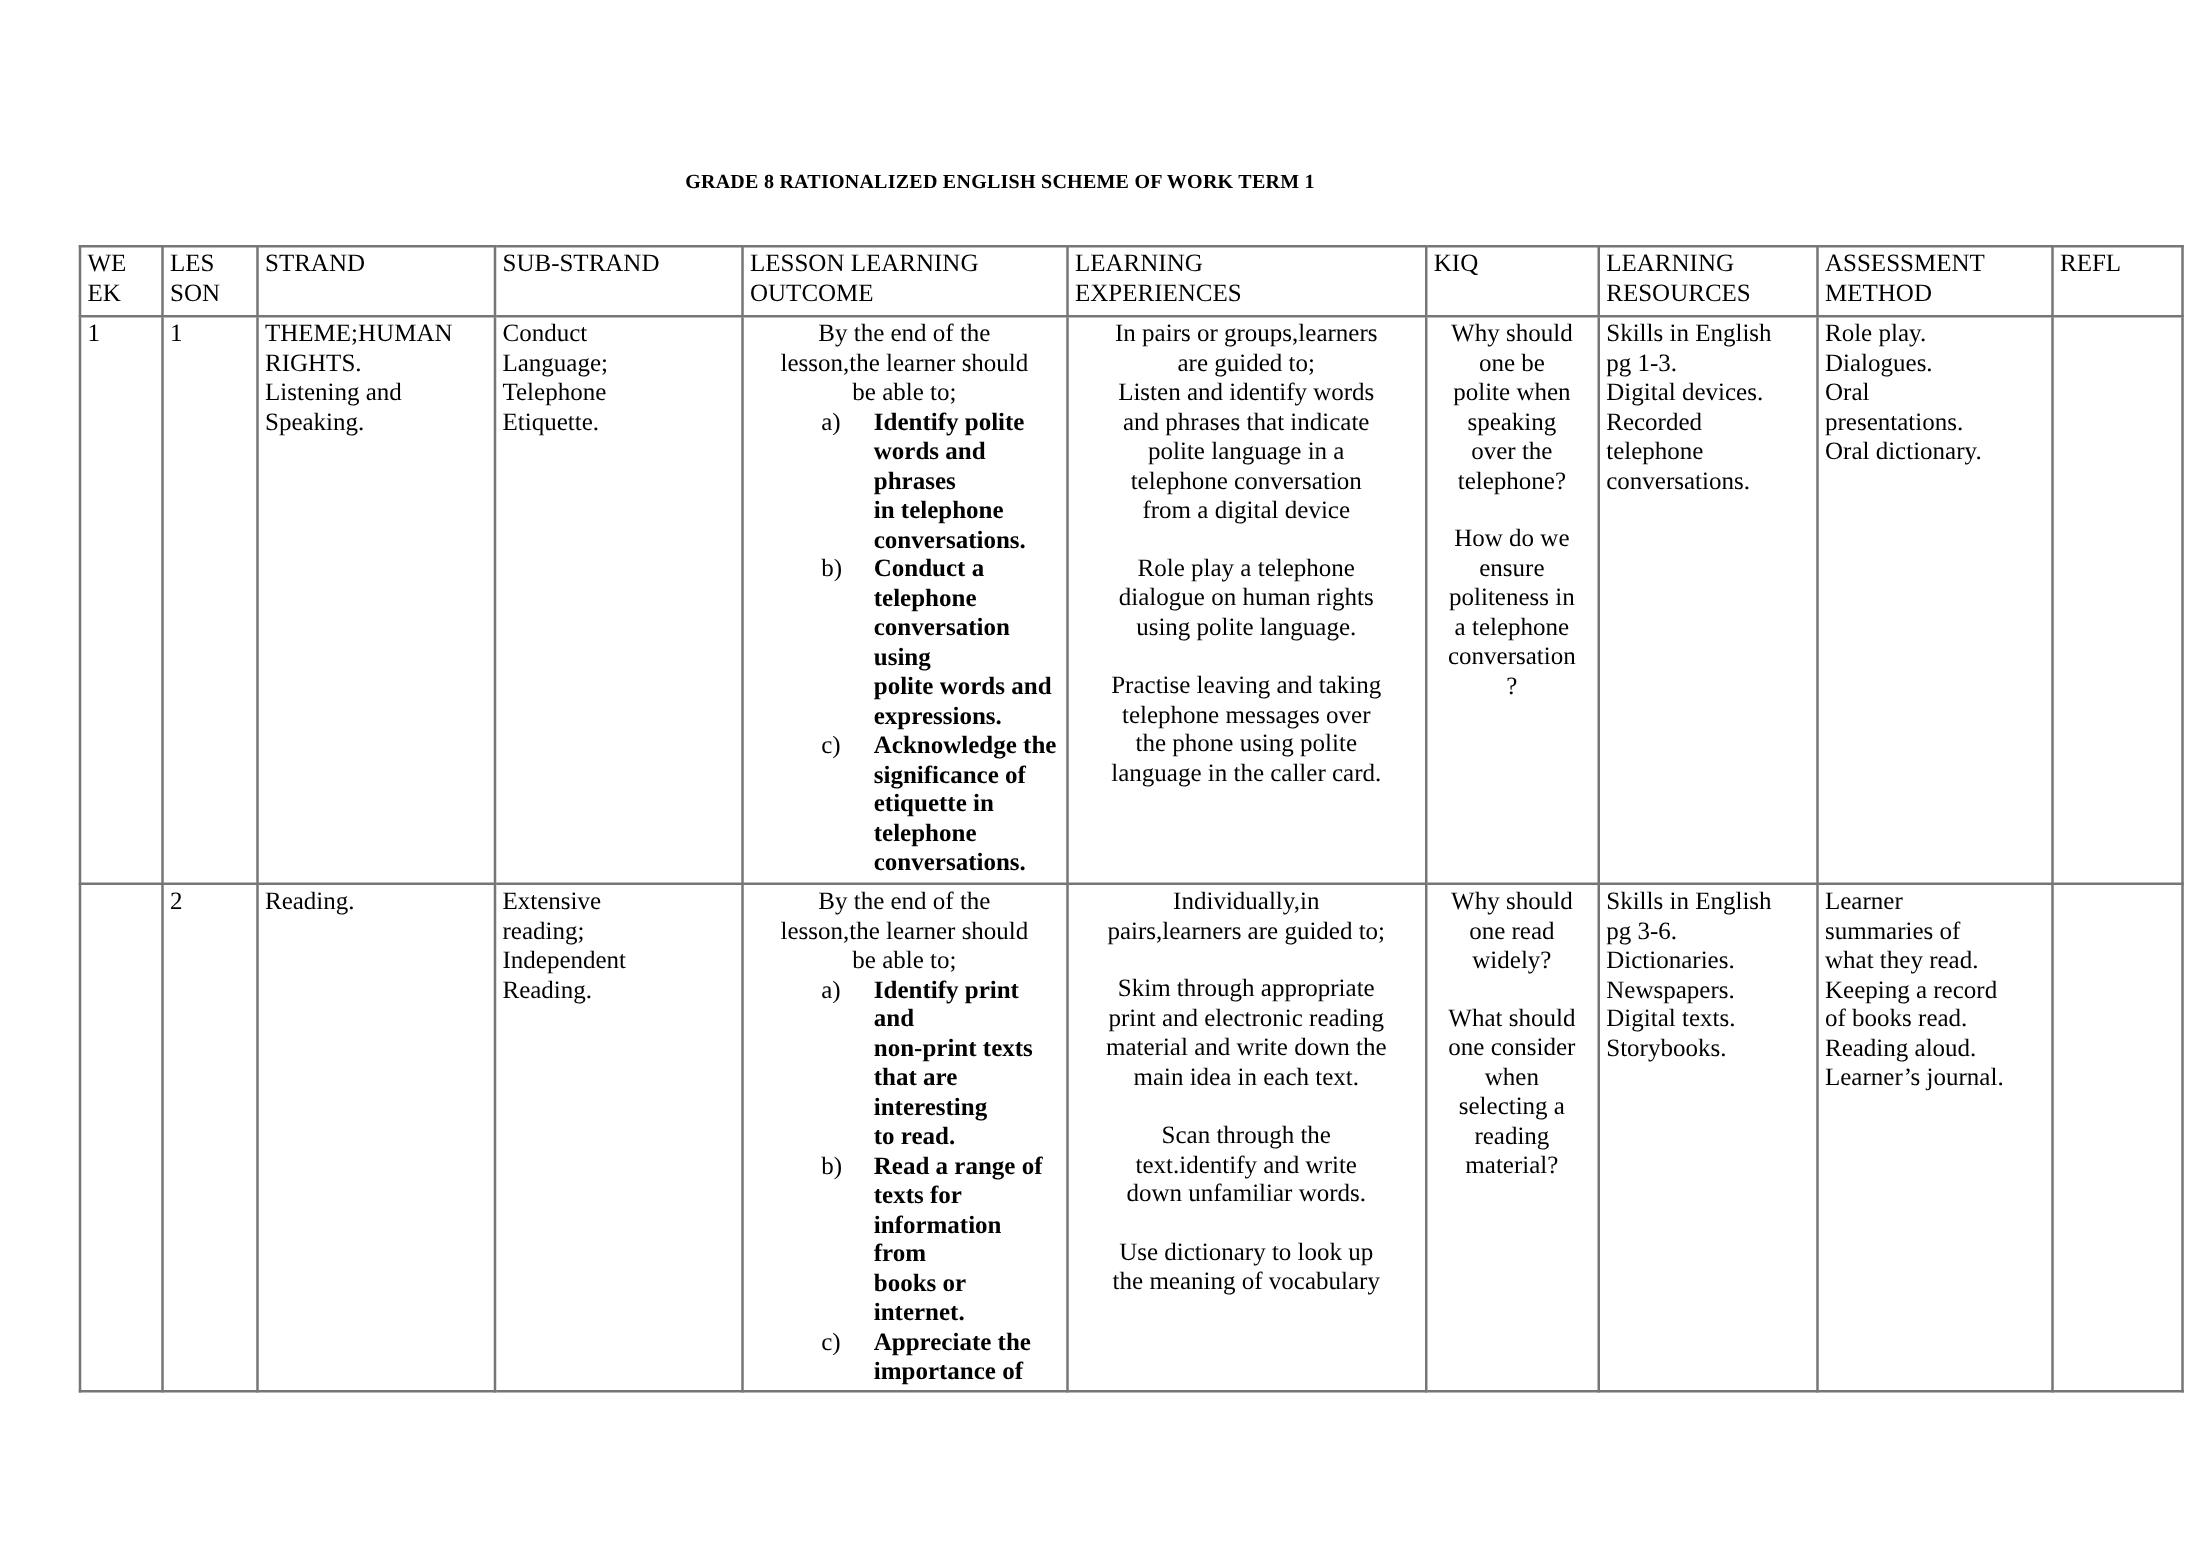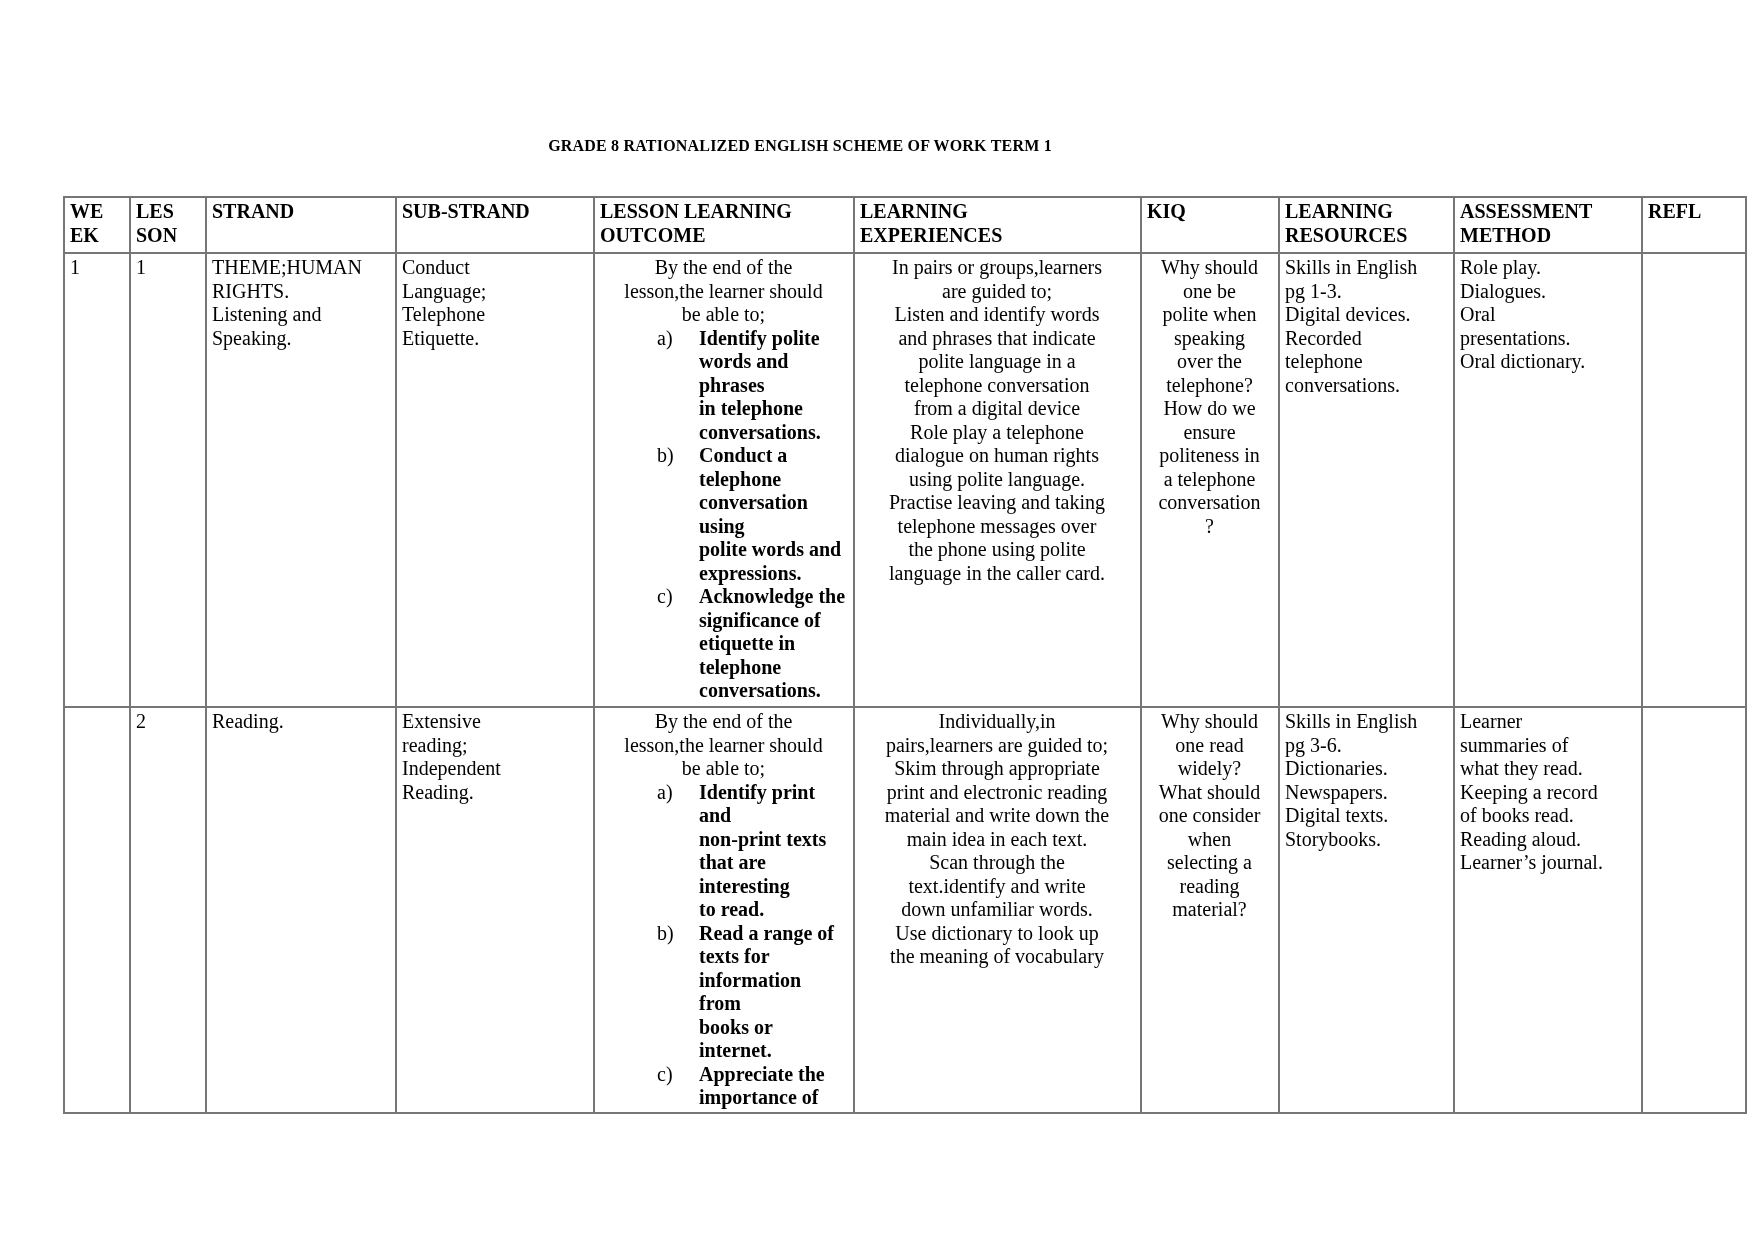--- a/index.html
+++ b/index.html
@@ -37,27 +37,27 @@
     line-height: 23.5px;
   }
   table.scheme td, table.scheme th {
     border: 2px solid #767676;
     vertical-align: top;
     padding: 2px 6px 2px 5px;
     text-align: left;
     overflow: hidden;
   }
   th.hdr {
-    font-weight: bold;
+    font-weight: normal;
     white-space: pre-line;
     height: 50px;
     margin-left: 32px;
   }
   .pre { white-space: pre-line; text-align: center; }
-  .para + .para { }
+  .para + .para { margin-top: 23px; }
   .li {
     display: flex;
     padding-left: 57px;
   }
   .li .marker {
     width: 42px;
     flex: 0 0 42px;
   }
   .li .text {
     white-space: pre-line;

